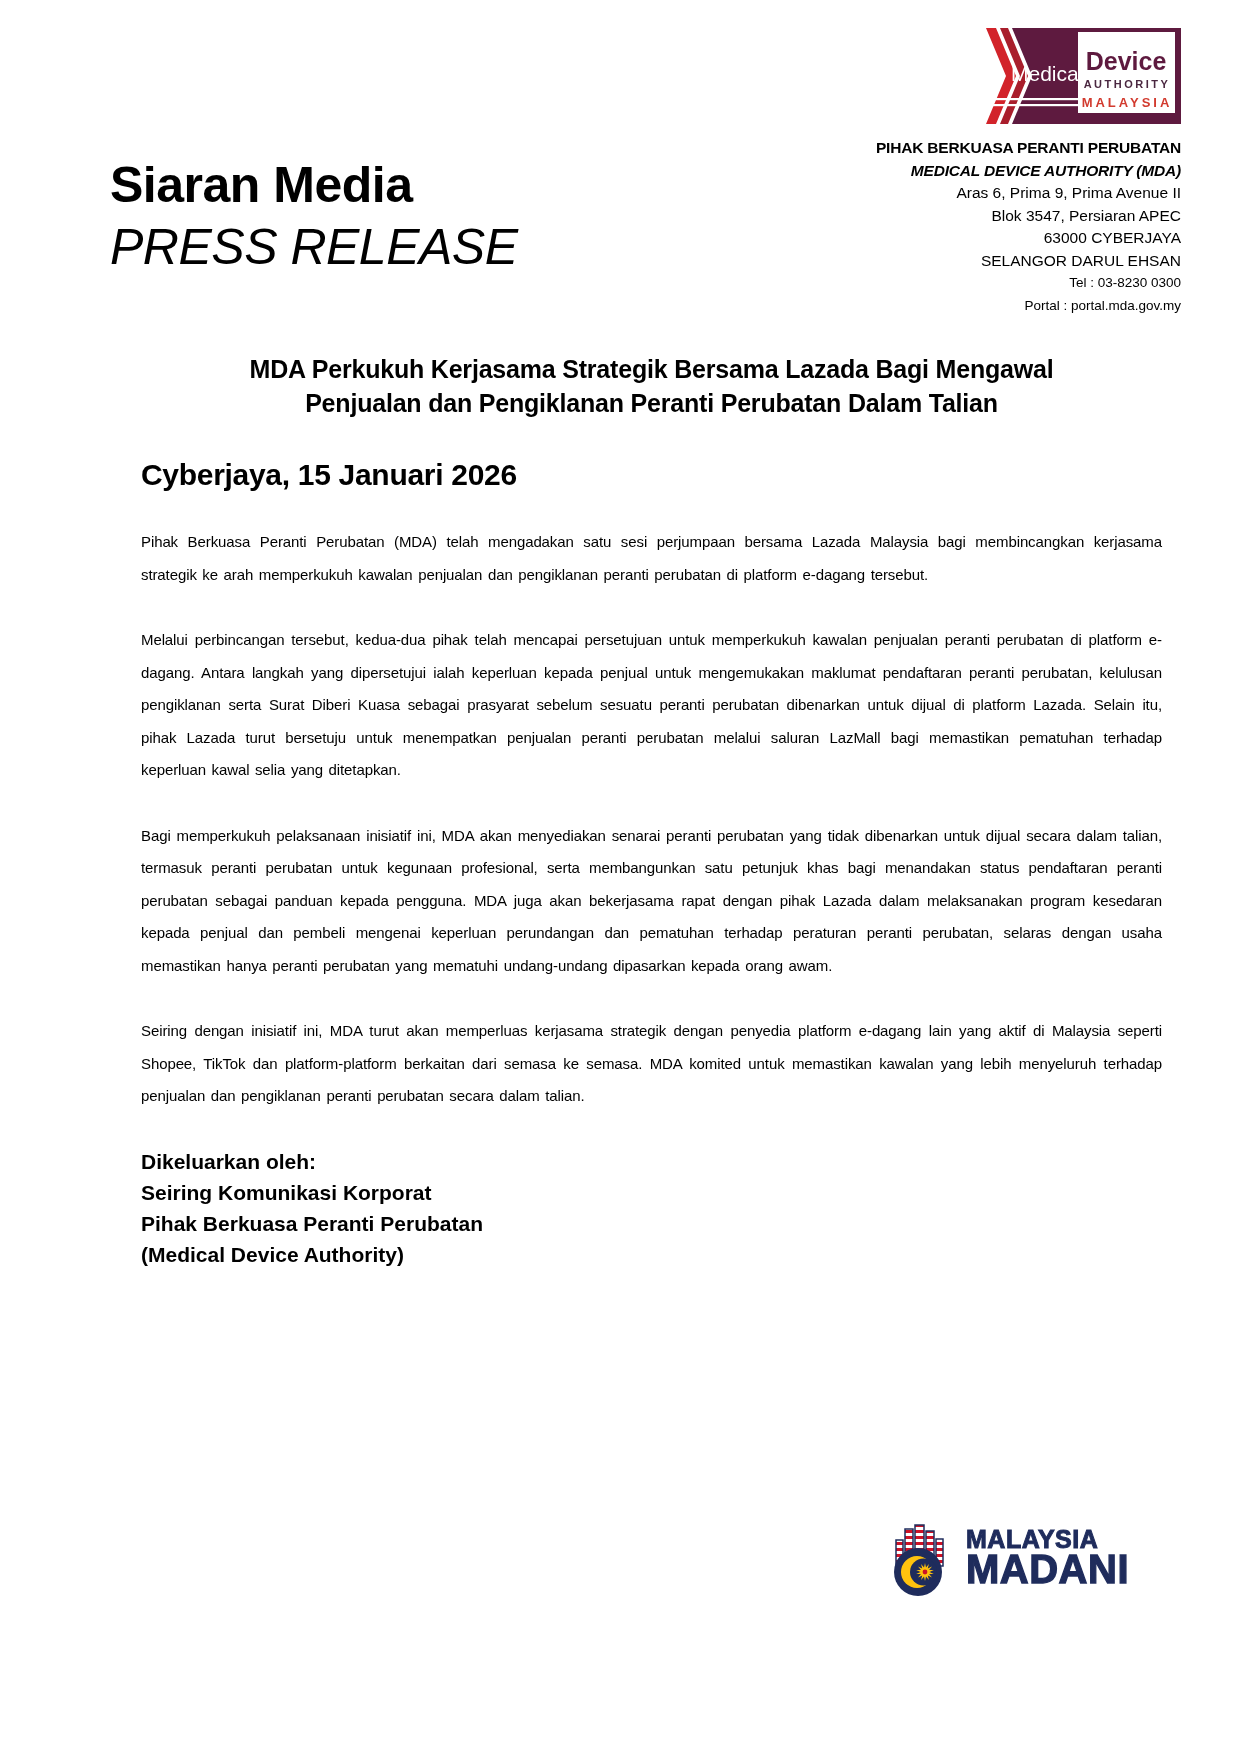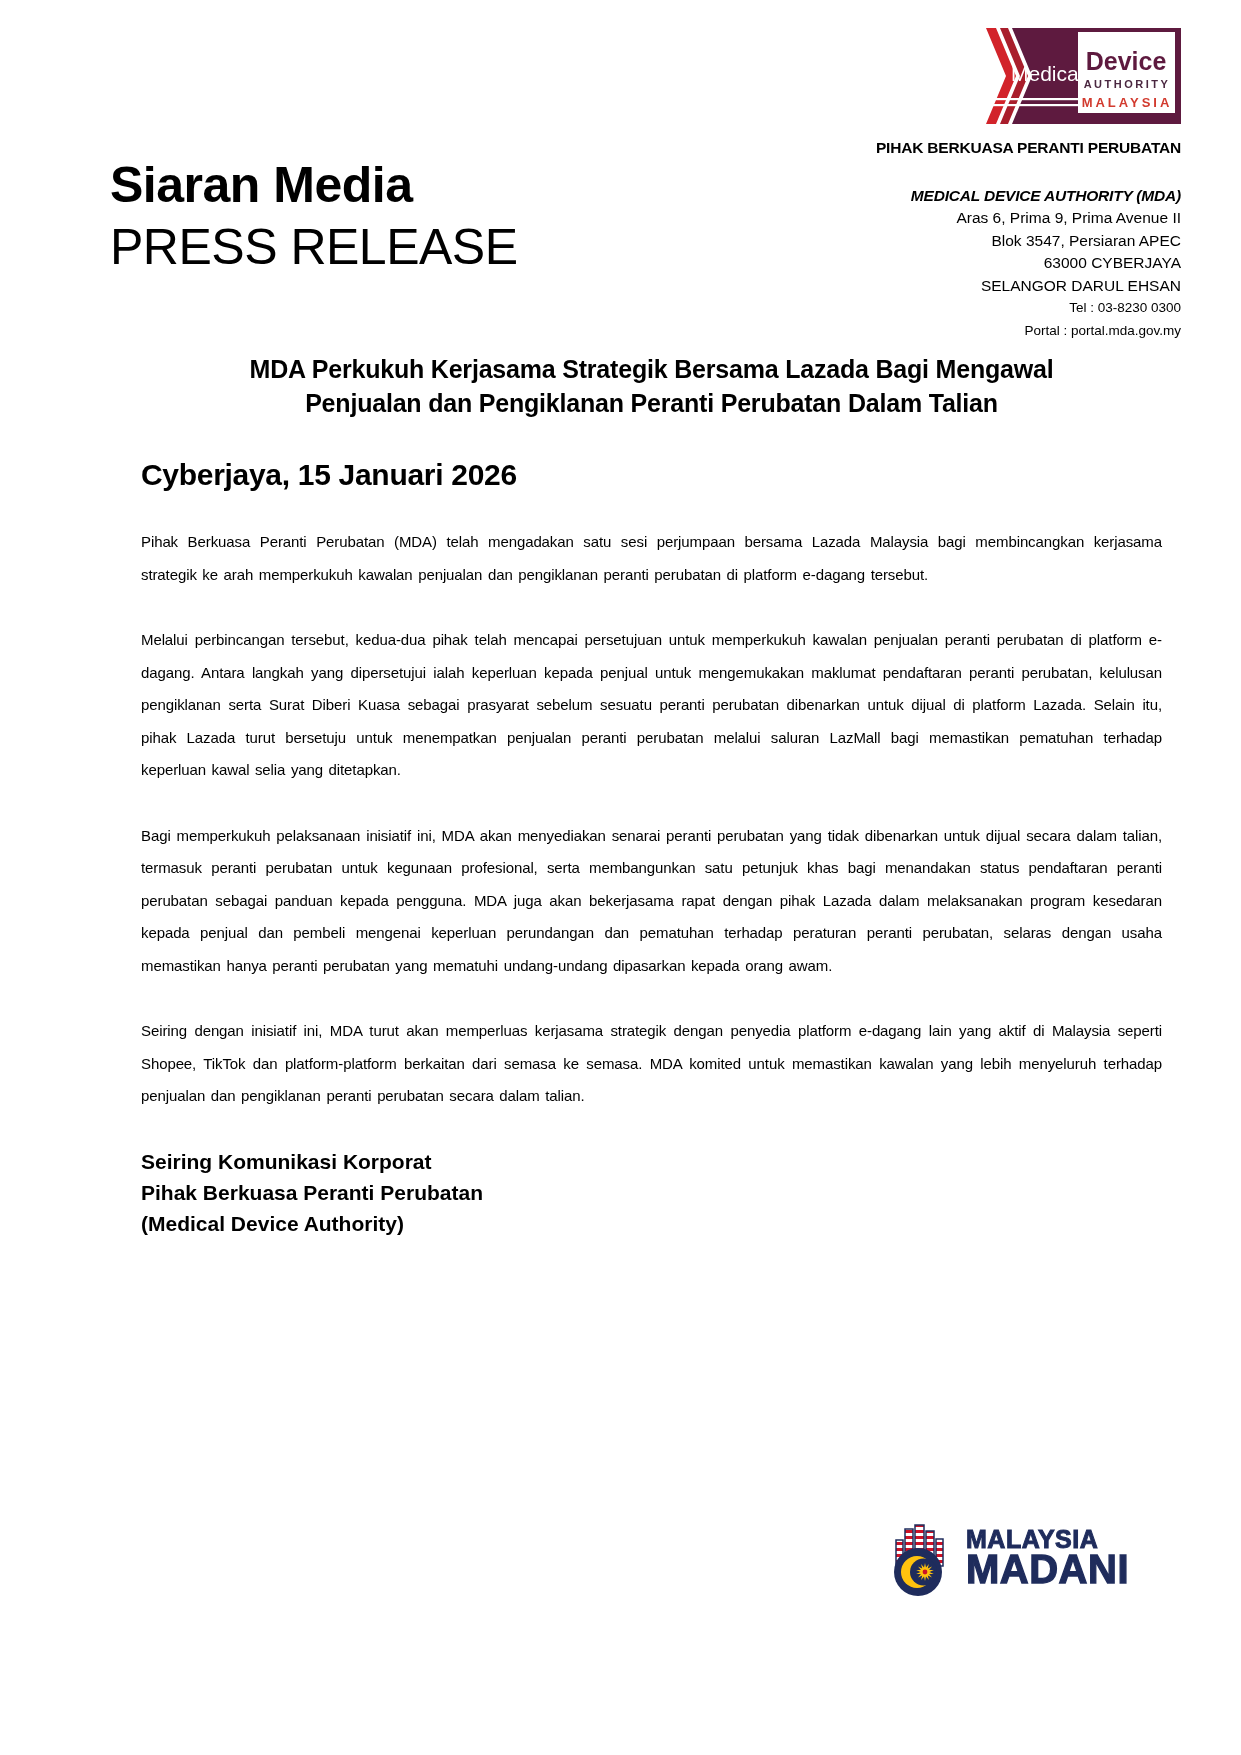--- a/index.html
+++ b/index.html
@@ -5,28 +5,28 @@
   html,body { margin:0; padding:0; background:#e8e8e8; }
   .page {
     position:relative; width:1241px; height:1755px; margin:0 auto;
     background:#ffffff; overflow:hidden; color:#000;
     font-family:"Liberation Sans", sans-serif;
   }
 
   
   .title-block { position:absolute; left:110px; top:158px; }
   .title-my { font-size:50px; font-weight:bold; line-height:54px; letter-spacing:-0.5px; }
-  .title-en { font-size:50px; line-height:54px; margin-top:8px; letter-spacing:-0.5px; }
+  .title-en { font-size:50px; font-style:italic; line-height:54px; margin-top:8px; letter-spacing:-0.5px; }
 
   
   .org-block { position:absolute; top:28px; right:60px; width:340px; }
   .mda-logo { display:block; margin-left:auto; }
   .address { margin-top:13px; text-align:right; line-height:22.5px; font-size:15.5px; color:#000; }
   .addr-b  { font-weight:bold; letter-spacing:-0.2px; }
-  .addr-bi { font-weight:bold; font-style:italic; letter-spacing:-0.2px;margin-top:25px; }
+  .addr-bi { font-weight:bold; font-style:italic; letter-spacing:-0.2px; }
   .addr-s  { font-size:13.5px; }
 
   
   .main { position:absolute; left:110px; top:352px; width:1021px;margin-left:31px; }
   .heading {
     font-size:25px; font-weight:bold; text-align:center;
     line-height:34px; max-width:900px; margin:0 auto 38px auto; letter-spacing:-0.2px;
   }
   .dateline { font-size:30px; font-weight:bold; margin:0 0 34px 0; letter-spacing:-0.3px; }
   .body-para {
@@ -87,20 +87,21 @@
   <div class="main">
     <h1 class="heading">MDA Perkukuh Kerjasama Strategik Bersama Lazada Bagi Mengawal Penjualan dan Pengiklanan Peranti Perubatan Dalam Talian</h1>
     <div class="dateline">Cyberjaya, 15 Januari 2026</div>
 
     <p class="body-para">Pihak Berkuasa Peranti Perubatan (MDA) telah mengadakan satu sesi perjumpaan bersama Lazada Malaysia bagi membincangkan kerjasama strategik ke arah memperkukuh kawalan penjualan dan pengiklanan peranti perubatan di platform e-dagang tersebut.</p>
     <p class="body-para">Melalui perbincangan tersebut, kedua-dua pihak telah mencapai persetujuan untuk memperkukuh kawalan penjualan peranti perubatan di platform e-dagang. Antara langkah yang dipersetujui ialah keperluan kepada penjual untuk mengemukakan maklumat pendaftaran peranti perubatan, kelulusan pengiklanan serta Surat Diberi Kuasa sebagai prasyarat sebelum sesuatu peranti perubatan dibenarkan untuk dijual di platform Lazada. Selain itu, pihak Lazada turut bersetuju untuk menempatkan penjualan peranti perubatan melalui saluran LazMall bagi memastikan pematuhan terhadap keperluan kawal selia yang ditetapkan.</p>
     <p class="body-para">Bagi memperkukuh pelaksanaan inisiatif ini, MDA akan menyediakan senarai peranti perubatan yang tidak dibenarkan untuk dijual secara dalam talian, termasuk peranti perubatan untuk kegunaan profesional, serta membangunkan satu petunjuk khas bagi menandakan status pendaftaran peranti perubatan sebagai panduan kepada pengguna. MDA juga akan bekerjasama rapat dengan pihak Lazada dalam melaksanakan program kesedaran kepada penjual dan pembeli mengenai keperluan perundangan dan pematuhan terhadap peraturan peranti perubatan, selaras dengan usaha memastikan hanya peranti perubatan yang mematuhi undang-undang dipasarkan kepada orang awam.</p>
     <p class="body-para">Seiring dengan inisiatif ini, MDA turut akan memperluas kerjasama strategik dengan penyedia platform e-dagang lain yang aktif di Malaysia seperti Shopee, TikTok dan platform-platform berkaitan dari semasa ke semasa. MDA komited untuk memastikan kawalan yang lebih menyeluruh terhadap penjualan dan pengiklanan peranti perubatan secara dalam talian.</p>
 
     <div class="issued">
+      <div>Dikeluarkan oleh:</div>
       <div>Seiring Komunikasi Korporat</div>
       <div>Pihak Berkuasa Peranti Perubatan</div>
       <div>(Medical Device Authority)</div>
     </div>
   </div>
 
   <div class="madani">
     <svg width="66" height="74" viewBox="0 0 66 74" xmlns="http://www.w3.org/2000/svg">
       <defs>
         <pattern id="madaniStripes" width="6" height="6" patternUnits="userSpaceOnUse">

